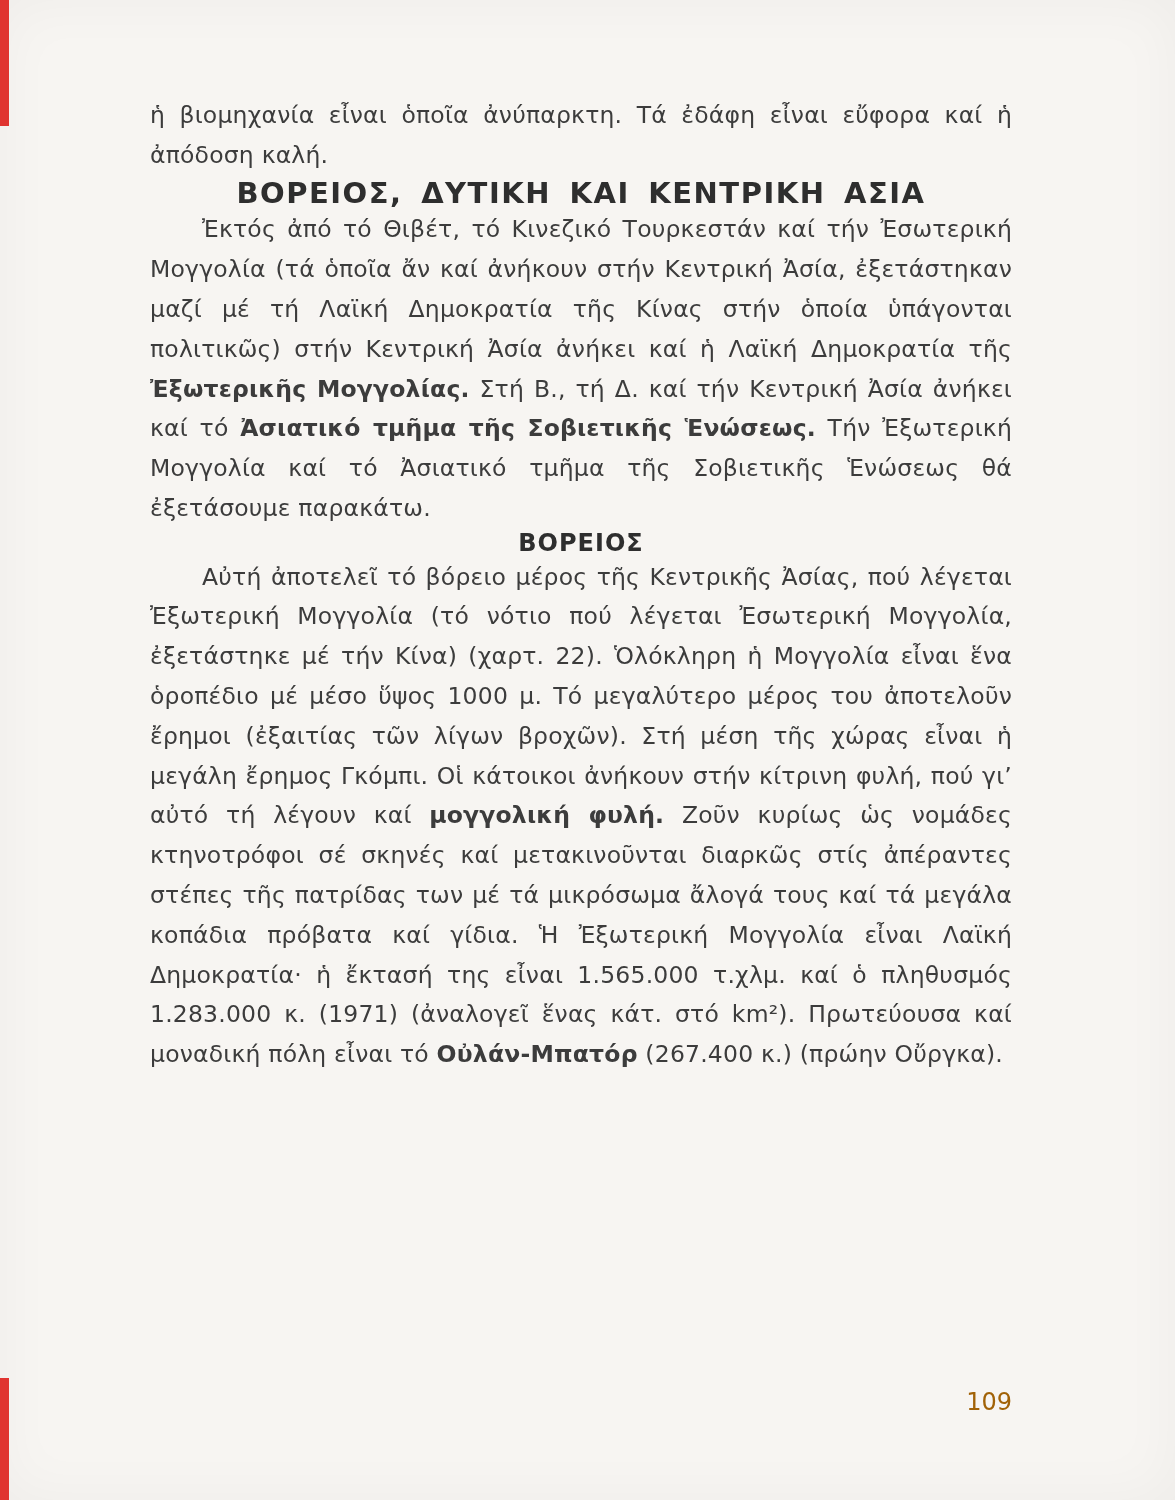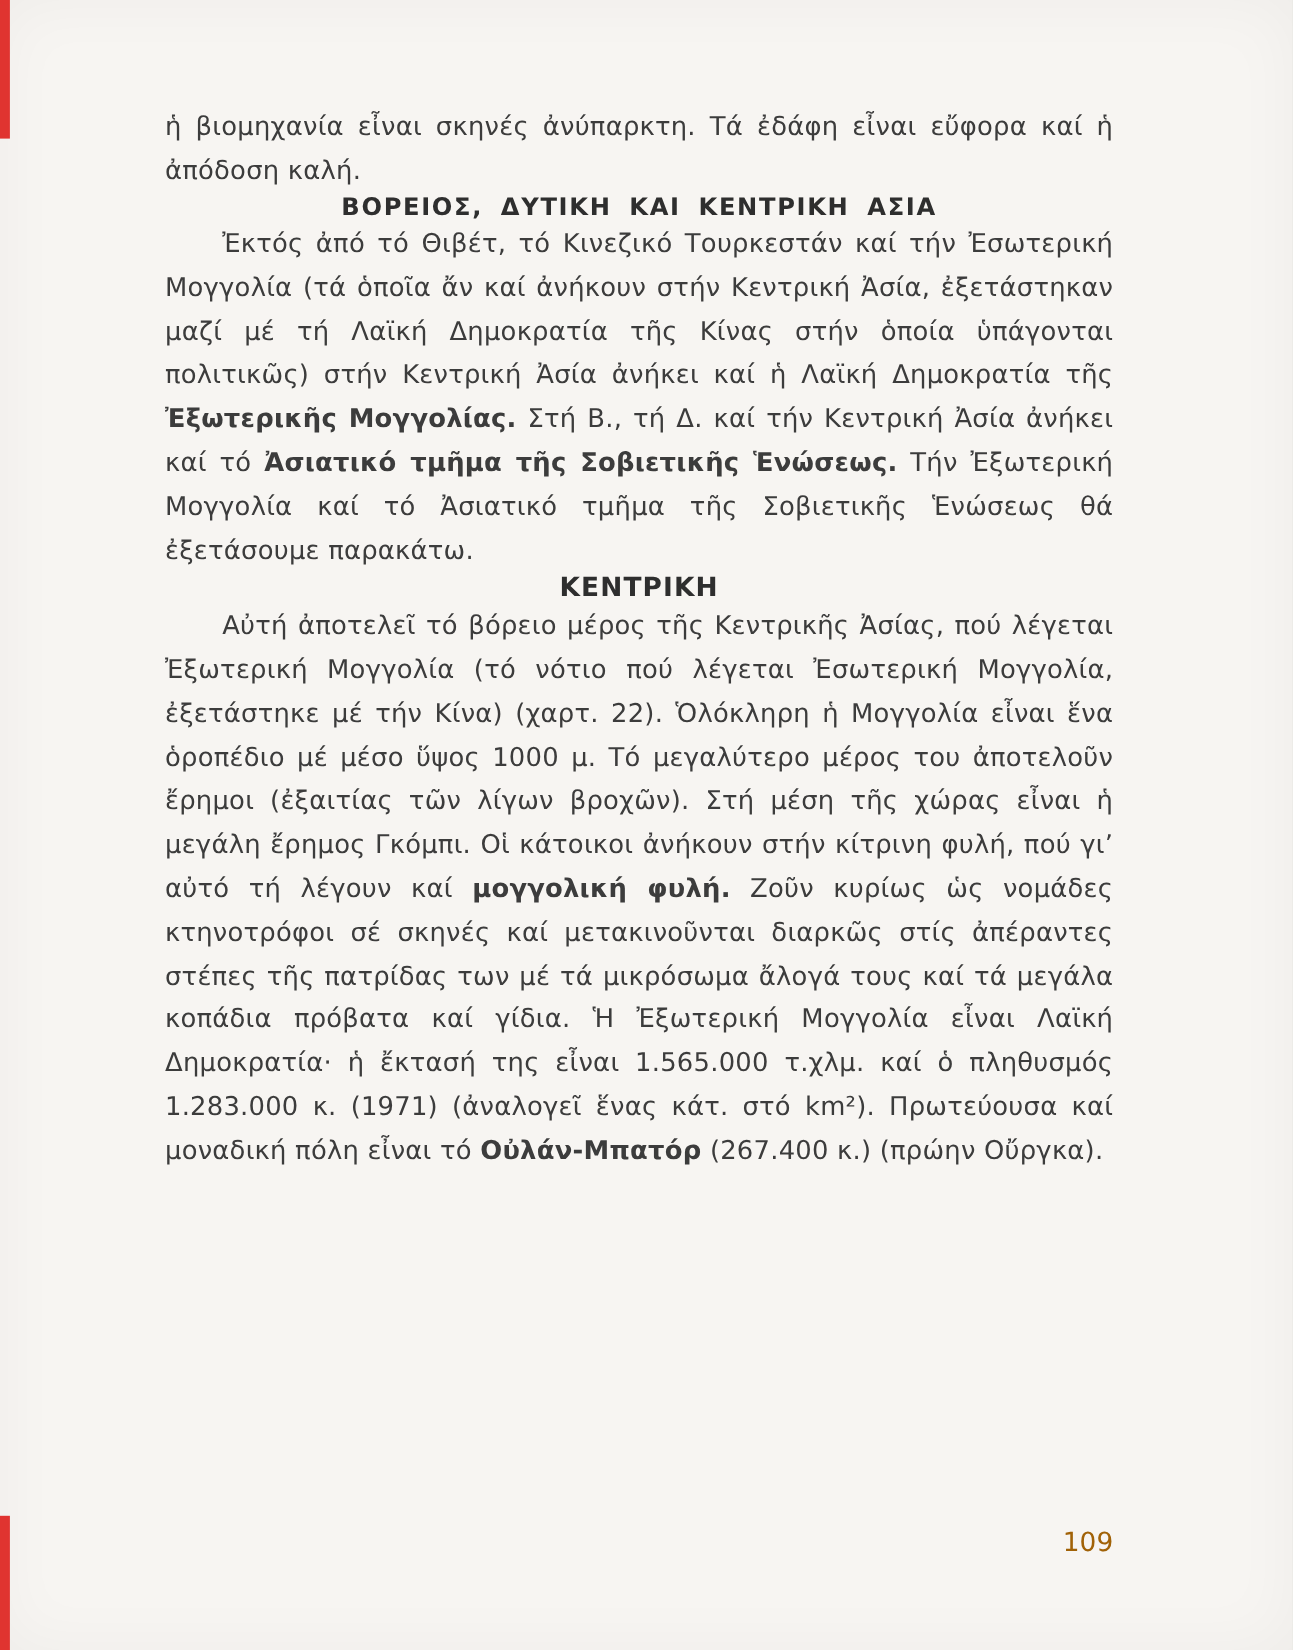--- a/index.html
+++ b/index.html
@@ -28,21 +28,21 @@
     top: 96px;
     width: 862px;
     font-size: 23.5px;
     line-height: 39.8px;
     text-align: justify;
     letter-spacing: 0.2px;
   }
   p.para { margin: 0; }
   p.indent { text-indent: 52px; }
   .heading-main {
-    font-size: 22px;
+    font-size: 29px;
     font-weight: bold;
     text-align: center;
     letter-spacing: 1.5px;
     word-spacing: 7px;
     color: #2e2e2e;
     margin: 72px 0 64px 0;
     text-indent: 0;
     line-height: 1.2;
   }
   .heading-sub {
@@ -69,28 +69,28 @@
 </head>
 <body>
 
 <div class="page">
 
   <div class="red-mark top"></div>
   <div class="red-mark bottom"></div>
 
   <div class="content">
 
-    <p class="para">ἡ βιομηχανία εἶναι σκηνές ἀνύπαρκτη. Τά ἐδάφη εἶναι εὔφορα καί ἡ ἀπόδοση καλή.</p>
+    <p class="para">ἡ βιομηχανία εἶναι ὁποῖα ἀνύπαρκτη. Τά ἐδάφη εἶναι εὔφορα καί ἡ ἀπόδοση καλή.</p>
 
 
     <p class="para heading-main">ΒΟΡΕΙΟΣ, ΔΥΤΙΚΗ ΚΑΙ ΚΕΝΤΡΙΚΗ ΑΣΙΑ</p>
 
     <p class="para indent"><span>Ἐκτός ἀπό τό Θιβέτ, τό Κινεζικό Τουρκεστάν καί τήν Ἐσωτερική Μογγολία (τά ὁποῖα ἄν καί ἀνήκουν στήν Κεντρική Ἀσία, ἐξετάστηκαν μαζί μέ τή Λαϊκή Δημοκρατία τῆς Κίνας στήν ὁποία ὑπάγονται πολιτικῶς) στήν Κεντρική Ἀσία ἀνήκει καί ἡ Λαϊκή Δημοκρατία τῆς </span><span class="bi">Ἐξωτερικῆς Μογγολίας.</span><span> Στή Β., τή Δ. καί τήν Κεντρική Ἀσία ἀνήκει καί τό </span><span class="bi">Ἀσιατικό τμῆμα τῆς Σοβιετικῆς Ἑνώσεως.</span><span> Τήν Ἐξωτερική Μογγολία καί τό Ἀσιατικό τμῆμα τῆς Σοβιετικῆς Ἑνώσεως θά ἐξετάσουμε παρακάτω.</span></p>
 
-    <p class="para heading-sub">ΚΕΝΤΡΙΚΗ</p>
+    <p class="para heading-sub">ΒΟΡΕΙΟΣ</p>
 
     <p class="para indent"><span>Αὐτή ἀποτελεῖ τό βόρειο μέρος τῆς Κεντρικῆς Ἀσίας, πού λέγεται Ἐξωτερική Μογγολία (τό νότιο πού λέγεται Ἐσωτερική Μογγολία, ἐξετάστηκε μέ τήν Κίνα) (χαρτ. 22). Ὁλόκληρη ἡ Μογγολία εἶναι ἕνα ὁροπέδιο μέ μέσο ὕψος 1000 μ. Τό μεγαλύτερο μέρος του ἀποτελοῦν ἔρημοι (ἐξαιτίας τῶν λίγων βροχῶν). Στή μέση τῆς χώρας εἶναι ἡ μεγάλη ἔρημος Γκόμπι. Οἱ κάτοικοι ἀνήκουν στήν κίτρινη φυλή, πού γι’ αὐτό τή λέγουν καί </span><span class="bi">μογγολική φυλή.</span><span> Ζοῦν κυρίως ὡς νομάδες κτηνοτρόφοι σέ σκηνές καί μετακινοῦνται διαρκῶς στίς ἀπέραντες στέπες τῆς πατρίδας των μέ τά μικρόσωμα ἄλογά τους καί τά μεγάλα κοπάδια πρόβατα καί γίδια. Ἡ Ἐξωτερική Μογγολία εἶναι Λαϊκή Δημοκρατία· ἡ ἔκτασή της εἶναι 1.565.000 τ.χλμ. καί ὁ πληθυσμός 1.283.000 κ. (1971) (ἀναλογεῖ ἕνας κάτ. στό km²). Πρωτεύουσα καί μοναδική πόλη εἶναι τό </span><span class="bi">Οὐλάν-Μπατόρ</span><span> (267.400 κ.) (πρώην Οὔργκα).</span></p>
 
   </div>
 
   <div class="page-number">109</div>
 
 </div>
 
 </body></html>

